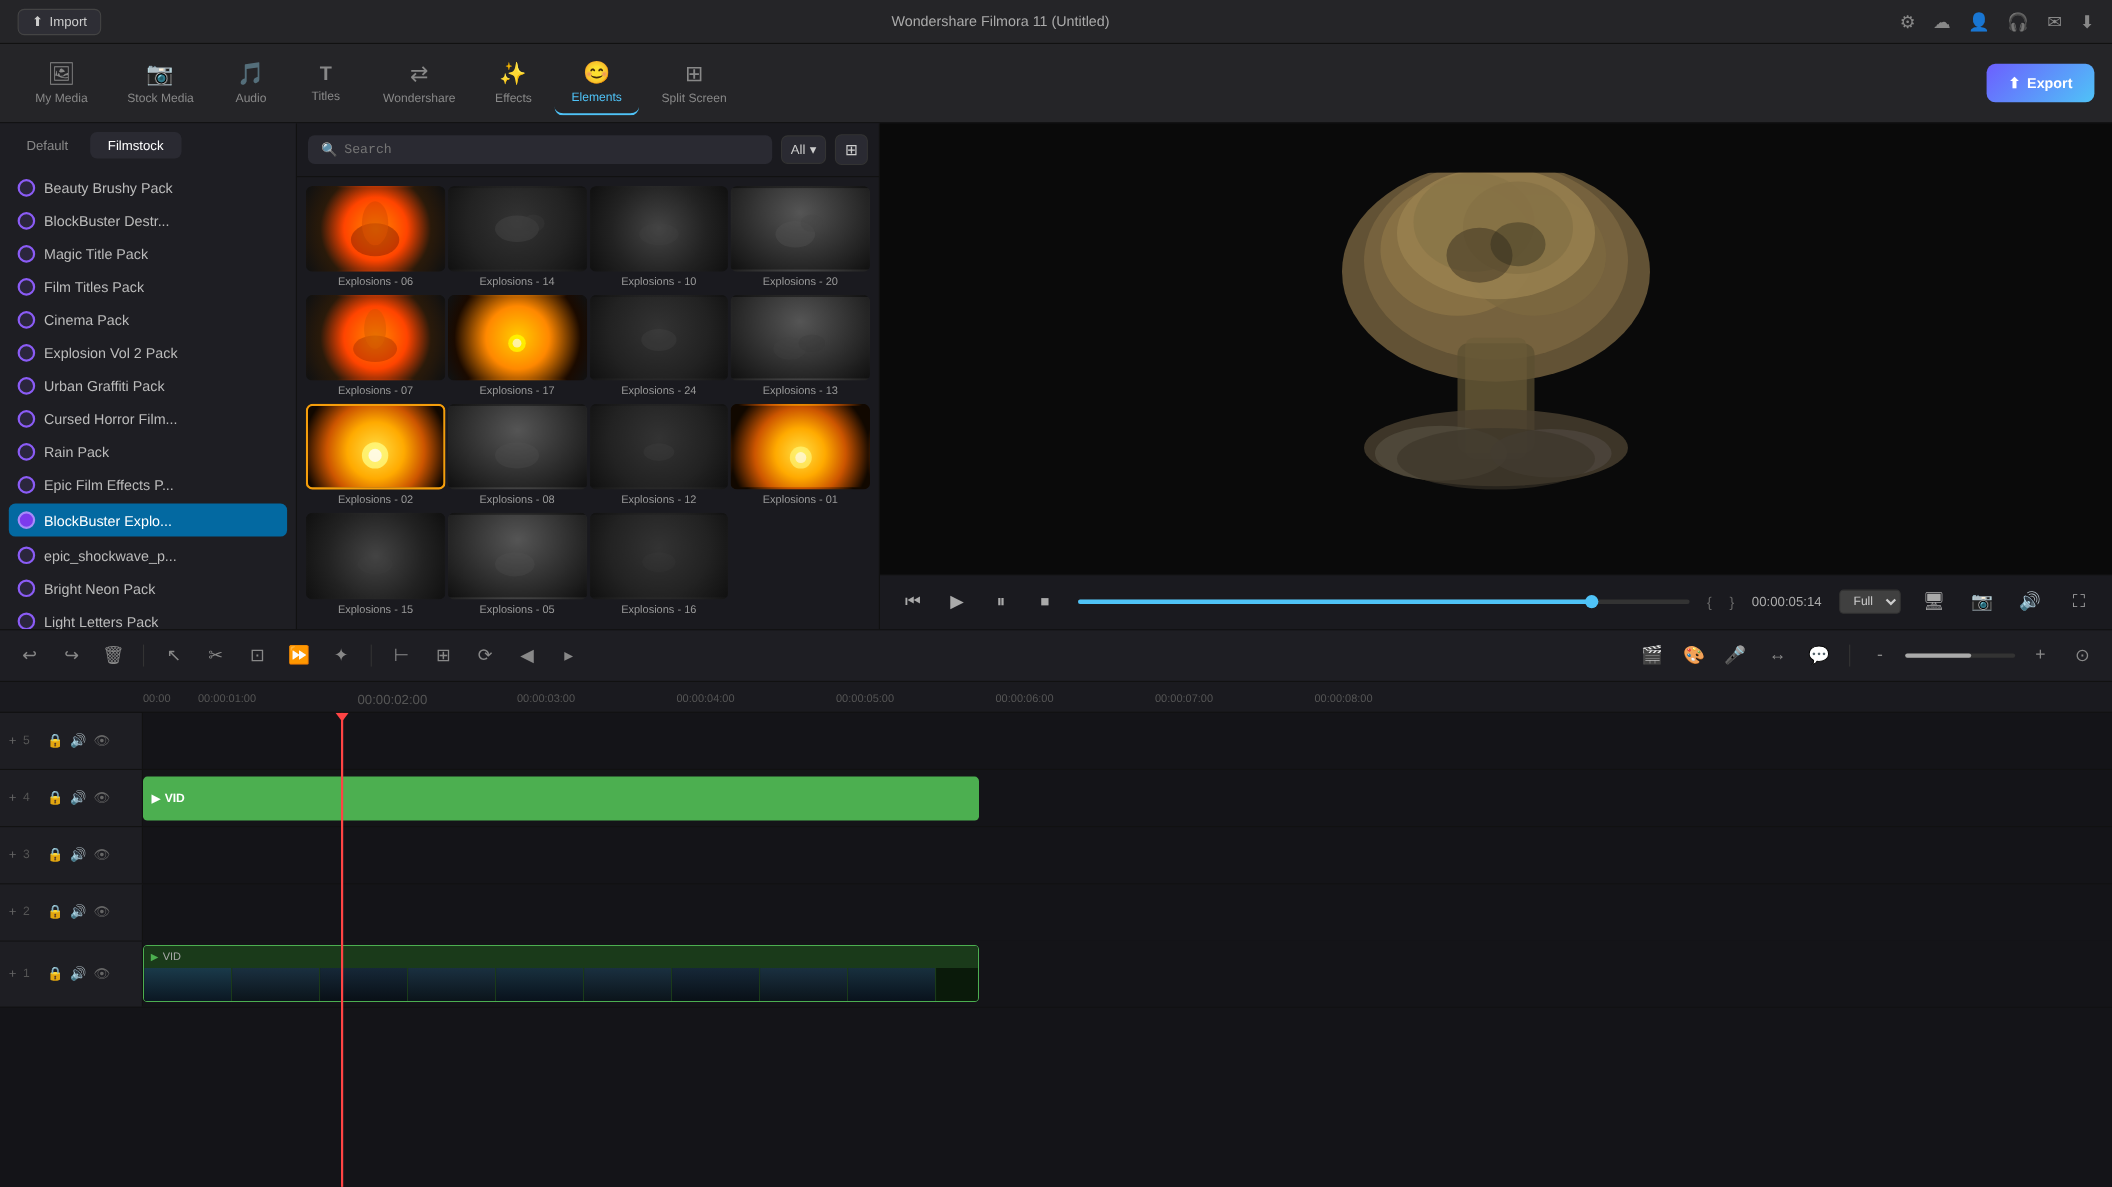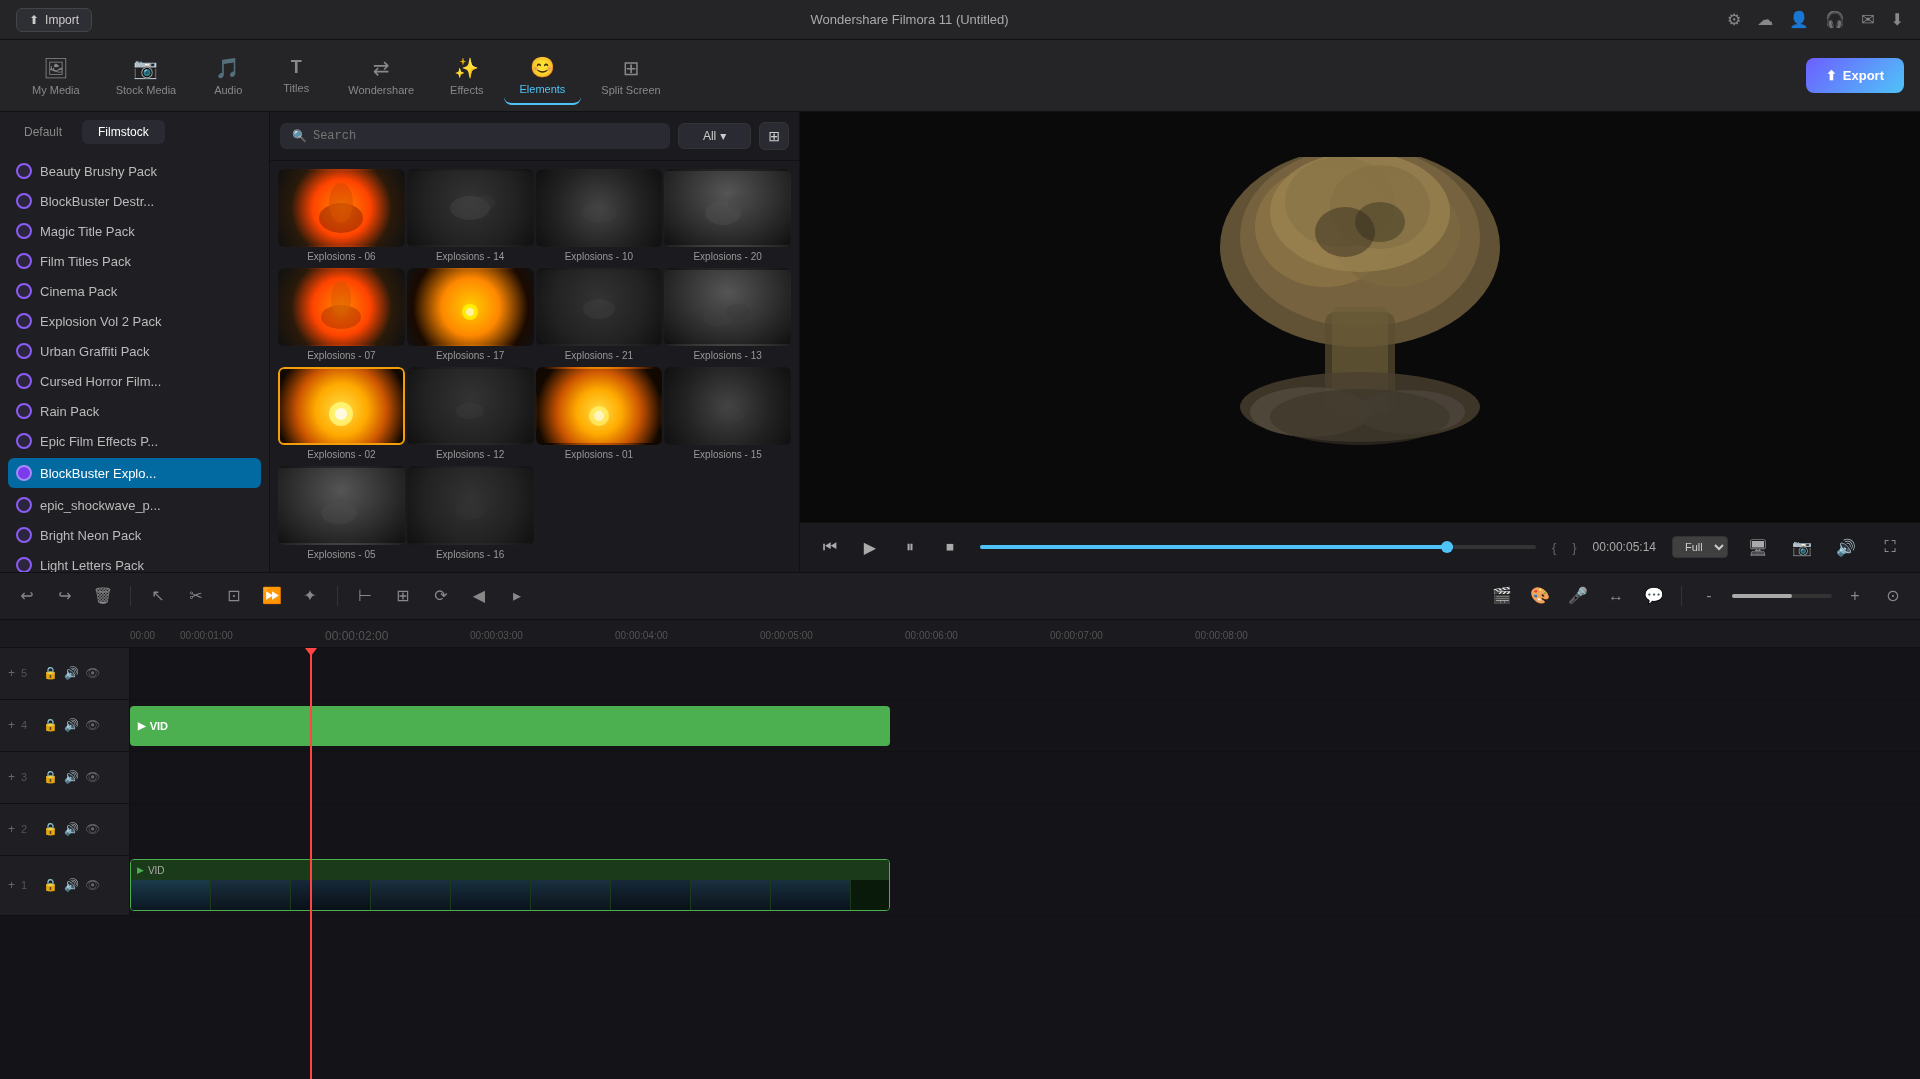--- a/index.html
+++ b/index.html
@@ -35,21 +35,21 @@
     .sidebar-item.active { background: #0369a1; color: #fff; border-radius: 6px; margin: 2px 8px; padding: 7px 8px; }
     .sidebar-dot { width: 16px; height: 16px; border-radius: 50%; border: 2px solid #666; display: flex; align-items: center; justify-content: center; font-size: 8px; flex-shrink: 0; }
     .sidebar-dot.purple { border-color: #8b5cf6; background: #8b5cf620; }
     .sidebar-dot.active-dot { border-color: #a78bfa; background: #7c3aed; }
 
     
     .center-panel { width: 530px; background: #1a1a1f; border-right: 1px solid #111; display: flex; flex-direction: column; }
     .search-bar { padding: 10px; display: flex; align-items: center; gap: 8px; border-bottom: 1px solid #111; }
     .search-input { flex: 1; background: #2a2a32; border: none; border-radius: 6px; padding: 6px 12px; color: #ccc; font-size: 12px; outline: none; display: flex; align-items: center; gap: 6px; }
     .search-input input { background: transparent; border: none; outline: none; color: #eab308; font-size: 12px; width: 100%; font-family: Liberation Mono, monospace; }
-    .filter-btn { background: #2a2a32; border: 1px solid #333; border-radius: 6px; padding: 5px 24px; color: #ccc; font-size: 12px; cursor: pointer; display: flex; align-items: center; gap: 4px; }
+    .filter-btn { background: #2a2a32; border: 1px solid #333; border-radius: 6px; padding: 5px 8px; color: #ccc; font-size: 12px; cursor: pointer; display: flex; align-items: center; gap: 4px; }
     .grid-btn { background: #2a2a32; border: 1px solid #333; border-radius: 6px; padding: 5px 8px; color: #ccc; font-size: 14px; cursor: pointer; }
 
     .content-grid { display: grid; grid-template-columns: repeat(4, 1fr); gap: 2px; padding: 8px; overflow-y: auto; flex: 1; }
     .content-grid::-webkit-scrollbar { width: 4px; }
     .content-grid::-webkit-scrollbar-thumb { background: #444; border-radius: 2px; }
     .grid-item { display: flex; flex-direction: column; cursor: pointer; border-radius: 6px; overflow: hidden; }
     .grid-thumb { background: #2a2a32; aspect-ratio: 16/10; display: flex; align-items: center; justify-content: center; position: relative; border: 2px solid transparent; border-radius: 6px; overflow: hidden; }
     .grid-thumb.selected { border-color: #f59e0b; }
     .grid-label { padding: 4px 2px; font-size: 10px; color: #999; text-align: center; }
     .explosion-1 { background: radial-gradient(circle at 50% 60%, #ff6600, #cc3300 30%, #1a0a00 70%, #111 100%); }
@@ -292,40 +292,48 @@
           </svg>
         </div>
         <div class="grid-label">Explosions - 17</div>
       </div>
       <div class="grid-item">
         <div class="grid-thumb explosion-3">
           <svg width="80" height="60" viewBox="0 0 80 60" style="position:absolute;opacity:0.5;">
             <ellipse cx="40" cy="32" rx="16" ry="10" fill="#555" opacity="0.4"></ellipse>
           </svg>
         </div>
-        <div class="grid-label">Explosions - 21</div>
+        <div class="grid-label">Explosions - 24</div>
       </div>
 
       <div class="grid-item">
         <div class="grid-thumb explosion-smoke">
           <svg width="80" height="60" viewBox="0 0 80 60" style="position:absolute;opacity:0.5;">
             <ellipse cx="30" cy="40" rx="15" ry="10" fill="#444" opacity="0.5"></ellipse>
             <ellipse cx="50" cy="35" rx="12" ry="8" fill="#333" opacity="0.4"></ellipse>
           </svg>
         </div>
         <div class="grid-label">Explosions - 13</div>
       </div>
       <div class="grid-item">
         <div class="grid-thumb selected" style="background: radial-gradient(circle at 50% 55%, #ffdd44, #ffaa00 35%, #cc5500 60%, #110800 90%);">
           <svg width="80" height="60" viewBox="0 0 80 60" style="position:absolute;opacity:0.9;">
             <circle cx="40" cy="38" r="12" fill="#ffff88" opacity="0.8"></circle>
             <circle cx="40" cy="38" r="6" fill="#fff" opacity="0.9"></circle>
           </svg>
         </div>
         <div class="grid-label">Explosions - 02</div>
+      </div>
+      <div class="grid-item">
+        <div class="grid-thumb explosion-smoke">
+          <svg width="80" height="60" viewBox="0 0 80 60" style="position:absolute;opacity:0.5;">
+            <ellipse cx="40" cy="38" rx="20" ry="12" fill="#555" opacity="0.5"></ellipse>
+          </svg>
+        </div>
+        <div class="grid-label">Explosions - 08</div>
       </div>
       <div class="grid-item">
         <div class="grid-thumb explosion-3">
           <svg width="80" height="60" viewBox="0 0 80 60" style="position:absolute;opacity:0.4;">
             <ellipse cx="40" cy="35" rx="14" ry="8" fill="#555" opacity="0.4"></ellipse>
           </svg>
         </div>
         <div class="grid-label">Explosions - 12</div>
       </div>
 

